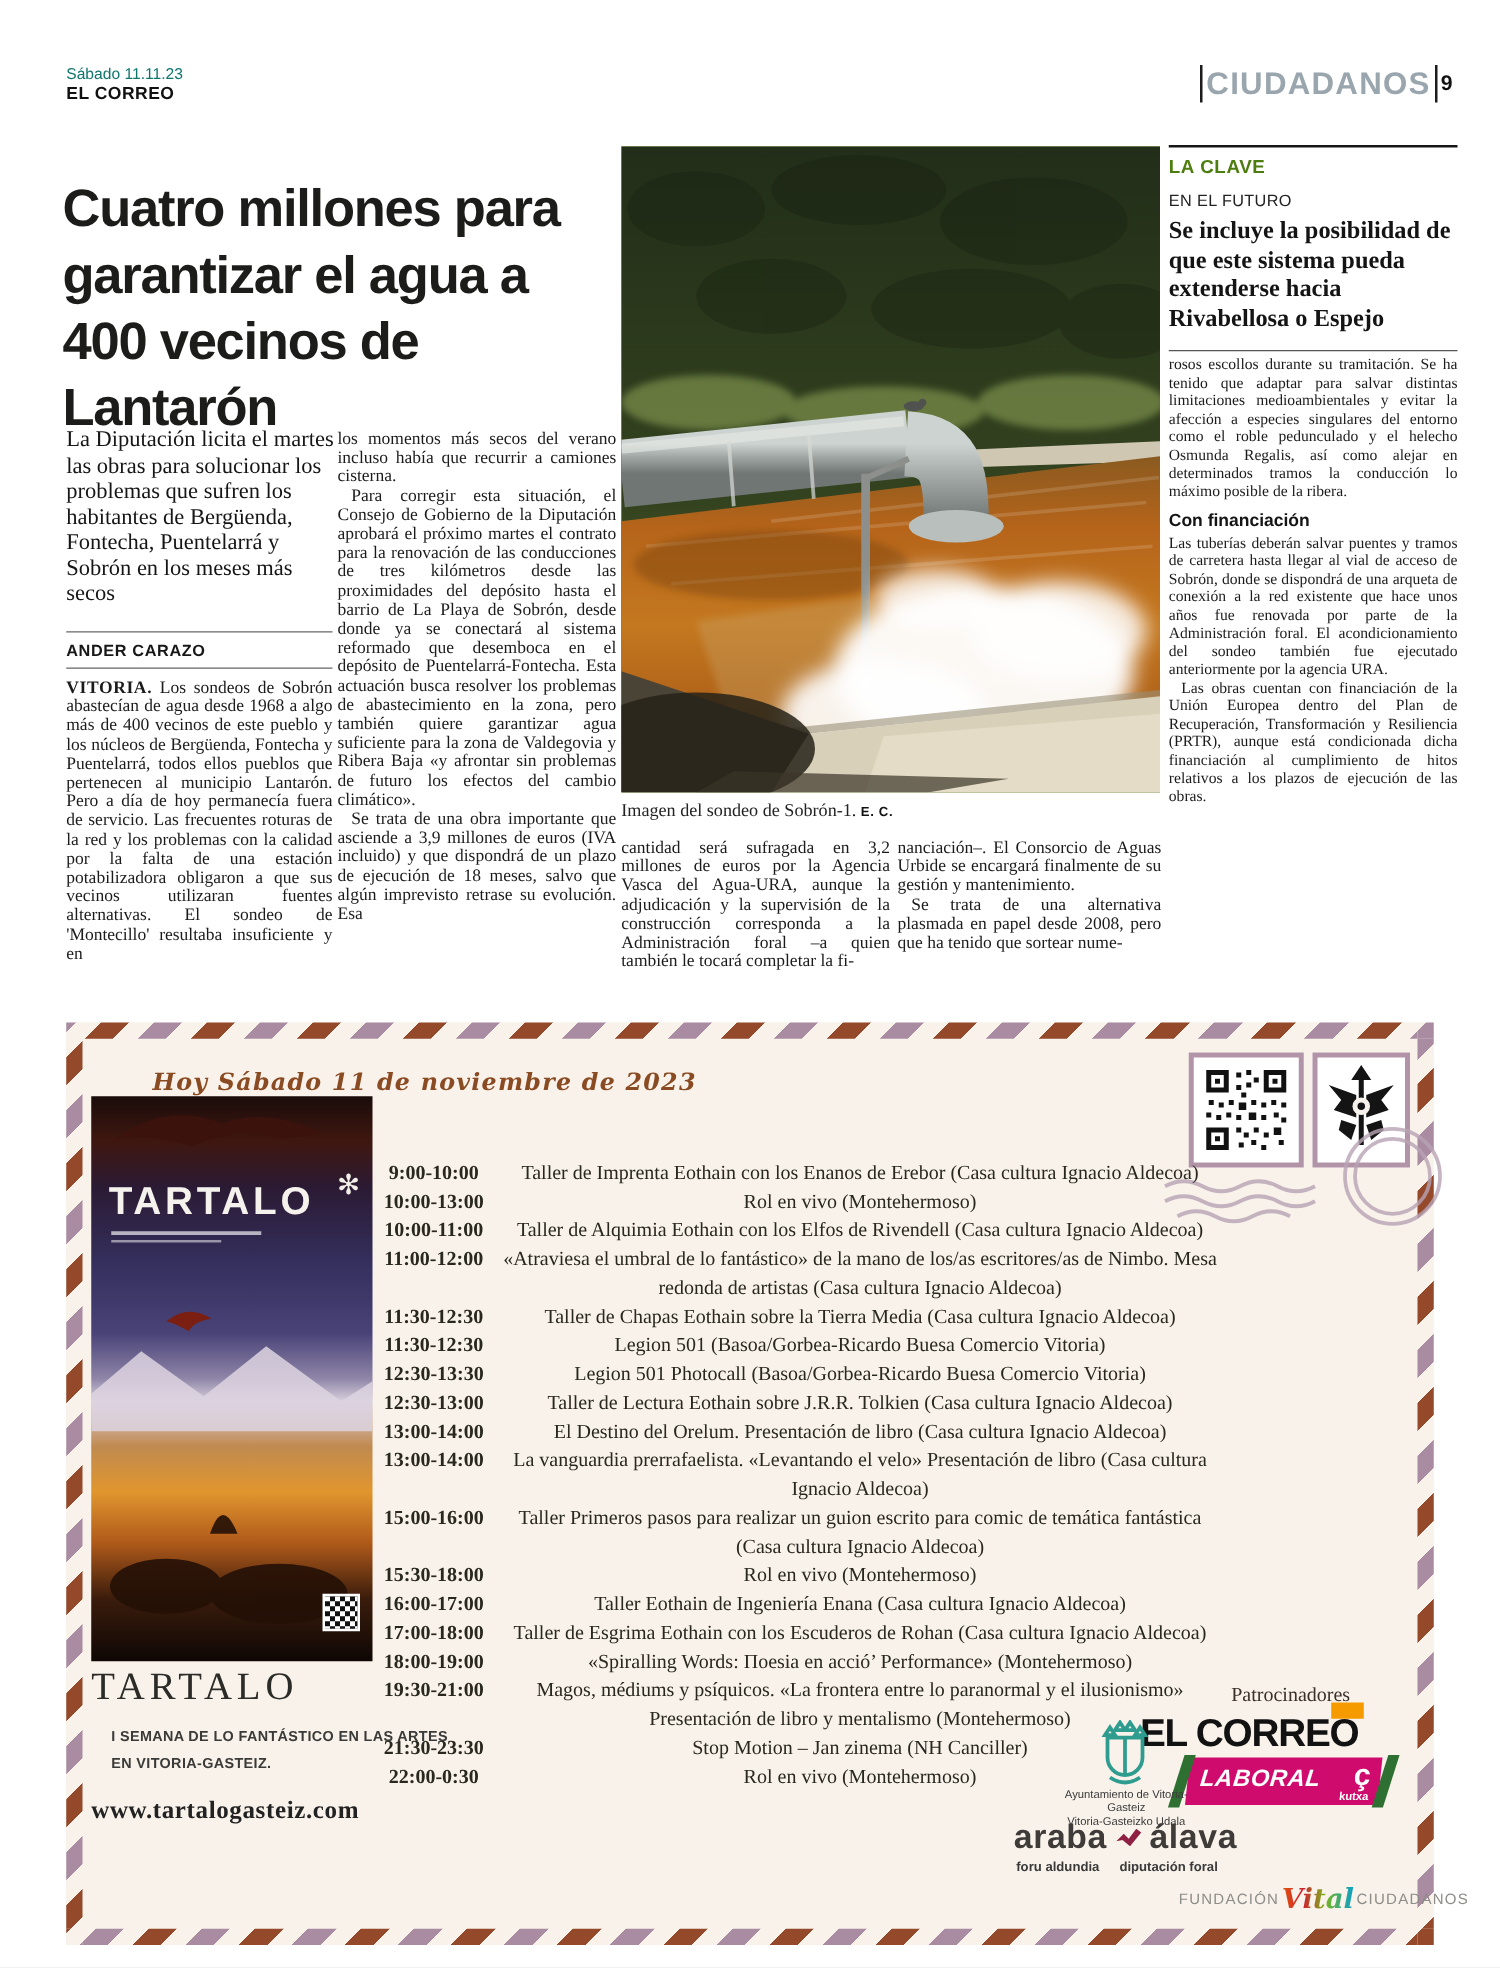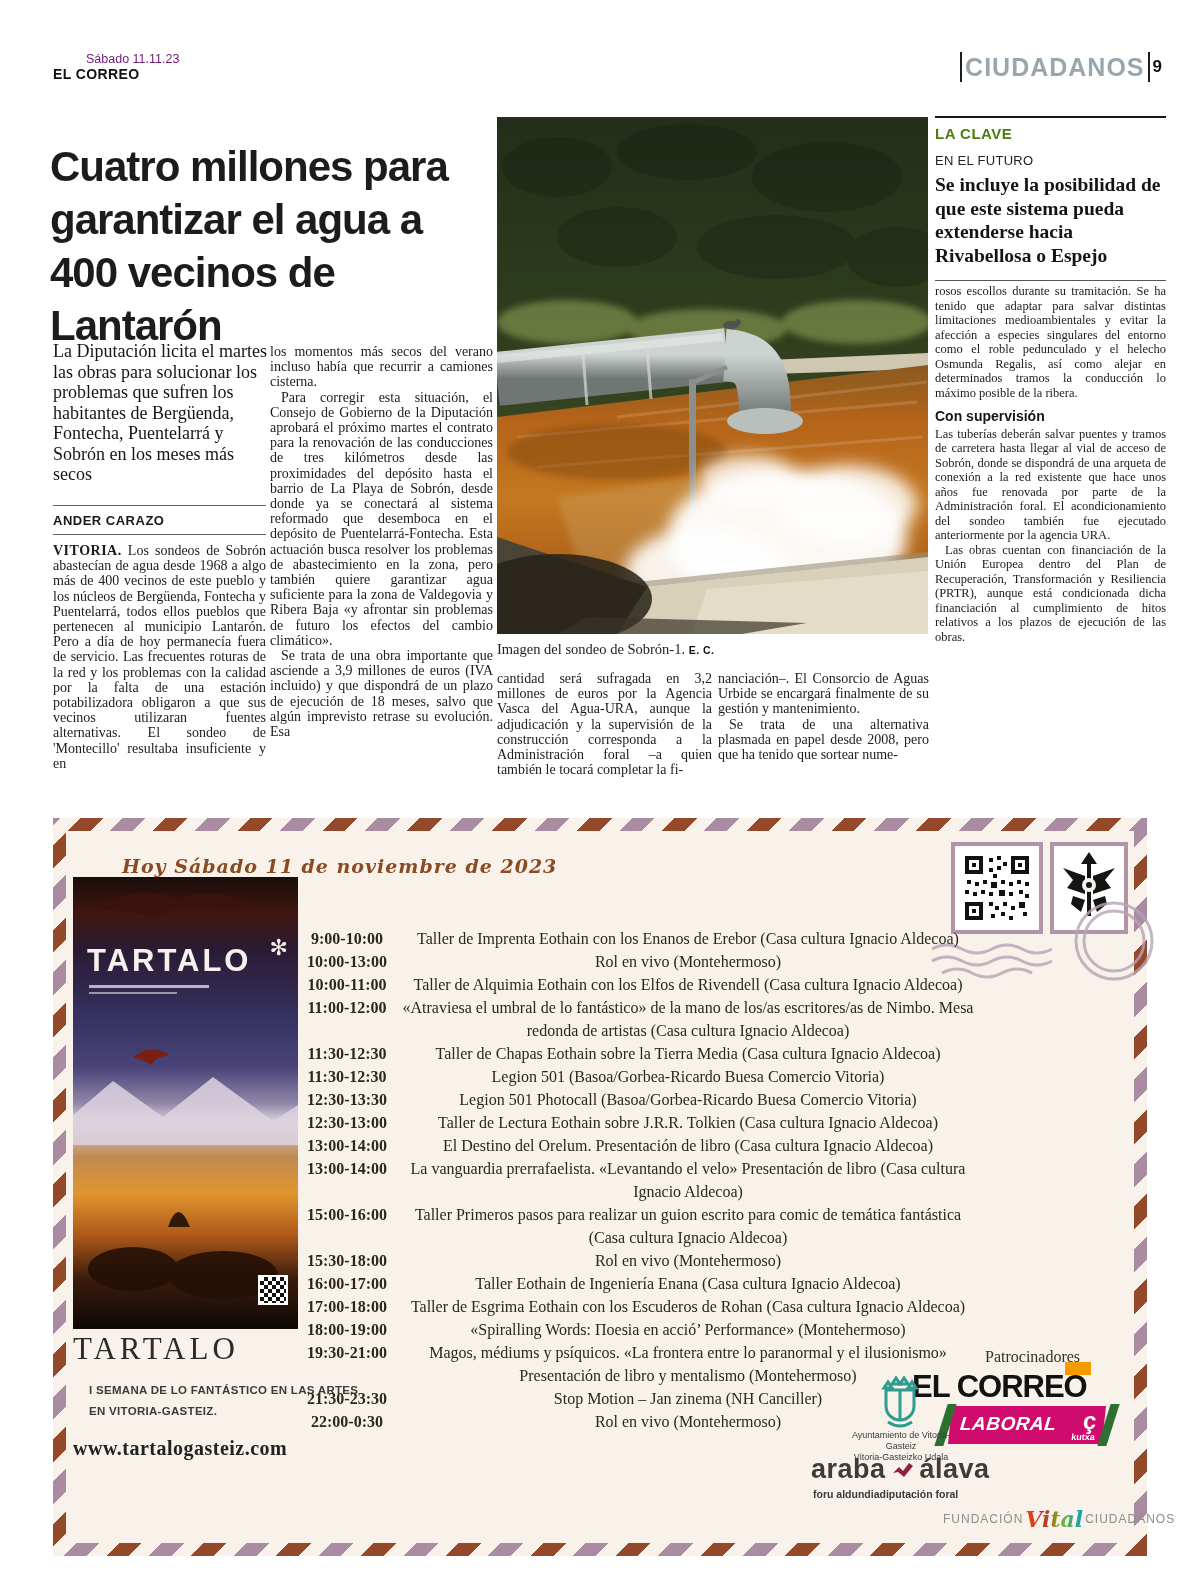--- a/index.html
+++ b/index.html
@@ -1,18 +1,18 @@
 <!DOCTYPE html>
 <html><head>
 <meta charset="utf-8">
 <style>
   html,body{margin:0;padding:0;background:#e8e8e8;}
   .page{position:relative;width:1200px;height:1574px;background:#fff;font-family:"Liberation Serif",serif;overflow:hidden;margin:0 auto;}
   
-  .m-date{position:absolute;left:53px;top:52px;font:12.5px "Liberation Sans",sans-serif;color:#701a75;margin-left:33px;}
+  .m-date{position:absolute;left:53px;top:52px;font:12.5px "Liberation Sans",sans-serif;color:#0f766e;}
   .m-paper{position:absolute;left:53px;top:66px;font-family:"Liberation Sans",sans-serif;font-weight:bold;font-size:14px;color:#111;letter-spacing:.4px;}
   .m-section{position:absolute;right:38px;top:52px;display:flex;align-items:center;gap:3px;}
   .vbar{width:2px;height:30px;background:#1c1c1c;}
   .sec-name{font-family:"Liberation Sans",sans-serif;font-weight:bold;font-size:25px;color:#9aa6ad;letter-spacing:1px;}
   .page-num{font-family:"Liberation Sans",sans-serif;font-weight:bold;font-size:17px;color:#111;}
   
   .headline{position:absolute;left:50px;top:112px;width:435px;font-family:"Liberation Sans",sans-serif;font-weight:bold;font-size:42px;line-height:53px;letter-spacing:-1px;color:#1c1c1a;}
   .standfirst{position:absolute;left:53px;top:341px;width:216px;font-size:18px;line-height:20.5px;color:#151515;}
   .byline{position:absolute;left:53px;top:505px;width:213px;border-top:1px solid #666;border-bottom:1px solid #666;padding:7px 0 6px 0;font-family:"Liberation Sans",sans-serif;font-weight:bold;font-size:13px;color:#171717;letter-spacing:.5px;}
   .colt{position:absolute;font-size:14px;line-height:15.2px;text-align:justify;color:#1b1b1b;}
@@ -67,21 +67,21 @@
   .elcorreo .orange{position:absolute;right:-4px;top:-7px;width:26px;height:13px;background:#f59b00;}
   .laboral{position:absolute;left:884px;top:575px;width:154px;height:38px;background:#cf0b6e;transform:skewX(-6deg);}
   .laboral::before{content:"";position:absolute;left:-9px;top:-2px;bottom:-2px;width:9px;background:#2e7031;transform:skewX(-12deg);}
   .laboral::after{content:"";position:absolute;right:-9px;top:-2px;bottom:-2px;width:9px;background:#2e7031;transform:skewX(-12deg);}
   .laboral-word{position:absolute;left:10px;top:7px;font-family:"Liberation Sans",sans-serif;font-weight:bold;font-style:italic;font-size:19px;color:#fff;letter-spacing:.5px;}
   .laboral-hook{position:absolute;right:8px;top:1px;font-family:"Liberation Sans",sans-serif;font-weight:bold;font-size:24px;color:#fff;}
   .laboral-kutxa{position:absolute;right:8px;bottom:2px;font-family:"Liberation Sans",sans-serif;font-weight:bold;font-size:9px;color:#fff;}
   .ayto-icon{position:absolute;left:812px;top:545px;}
   .ayto-text{position:absolute;left:773px;top:599px;width:124px;text-align:center;font-family:"Liberation Sans",sans-serif;font-size:9px;line-height:11px;color:#3a3a3a;}
   .araba{position:absolute;left:745px;top:623px;display:flex;align-items:center;gap:7px;font-family:"Liberation Sans",sans-serif;font-weight:bold;font-size:27px;color:#3f3b39;letter-spacing:.5px;}
-  .araba-sub{position:absolute;left:747px;top:657px;display:flex;font-family:"Liberation Sans",sans-serif;font-weight:bold;font-size:10.5px;color:#3a3a3a;}
+  .araba-sub{position:absolute;left:747px;top:657px;display:flex;gap:16px;font-family:"Liberation Sans",sans-serif;font-weight:bold;font-size:10.5px;color:#3a3a3a;}
   .vital{position:absolute;left:877px;top:634px;display:flex;align-items:center;gap:2px;margin-top:41px;}
   .vital-gray{font-family:"Liberation Sans",sans-serif;font-size:12px;color:#8d8d89;letter-spacing:1px;}
   .vital-word{font-family:"DejaVu Serif",serif;font-style:italic;font-weight:bold;font-size:22px;
      background:linear-gradient(90deg,#e0560e,#cf1f2e 30%,#7ab51d 60%,#0aa0c8);-webkit-background-clip:text;background-clip:text;color:transparent;}
 </style>
 </head>
 <body>
 
 <div class="page">
 
@@ -193,21 +193,21 @@
   </div>
 
   <div class="sidebar">
     <div class="sb-rule"></div>
     <div class="sb-label">LA CLAVE</div>
     <div class="sb-kicker">EN EL FUTURO</div>
     <div class="sb-high">Se incluye la posibilidad de que este sistema pueda extenderse hacia Rivabellosa o Espejo</div>
     <div class="sb-sep"></div>
     <div class="sb-body">
       <p>rosos escollos durante su tramitación. Se ha tenido que adaptar para salvar distintas limitaciones medioambientales y evitar la afección a especies singulares del entorno como el roble pedunculado y el helecho Osmunda Regalis, así como alejar en determinados tramos la conducción lo máximo posible de la ribera.</p>
-      <div class="sb-sub">Con supervisión</div>
+      <div class="sb-sub">Con financiación</div>
       <p>Las tuberías deberán salvar puentes y tramos de carretera hasta llegar al vial de acceso de Sobrón, donde se dispondrá de una arqueta de conexión a la red existente que hace unos años fue renovada por parte de la Administración foral. El acondicionamiento del sondeo también fue ejecutado anteriormente por la agencia URA.</p>
       <p>Las obras cuentan con financiación de la Unión Europea dentro del Plan de Recuperación, Transformación y Resiliencia (PRTR), aunque está condicionada dicha financiación al cumplimiento de hitos relativos a los plazos de ejecución de las obras.</p>
     </div>
   </div>
 
   <div class="ad">
     <div class="ad-script">Hoy Sábado 11 de noviembre de 2023</div>
 
     <div class="poster">
       <svg width="225" height="452" viewBox="0 0 225 452" style="position:absolute;left:0;top:0;">

